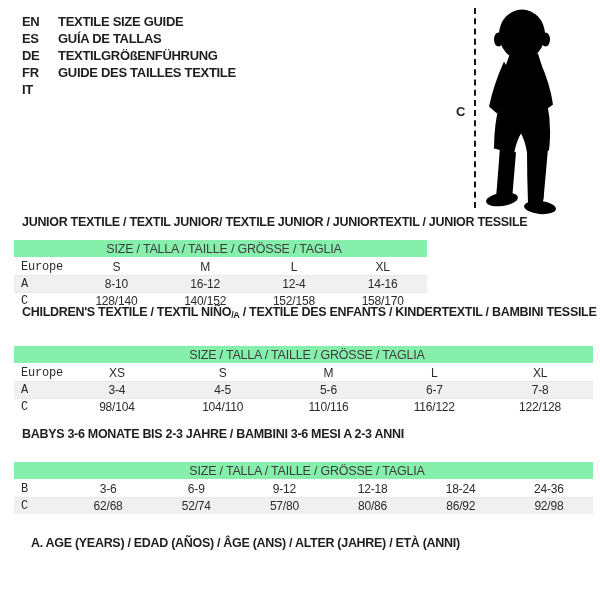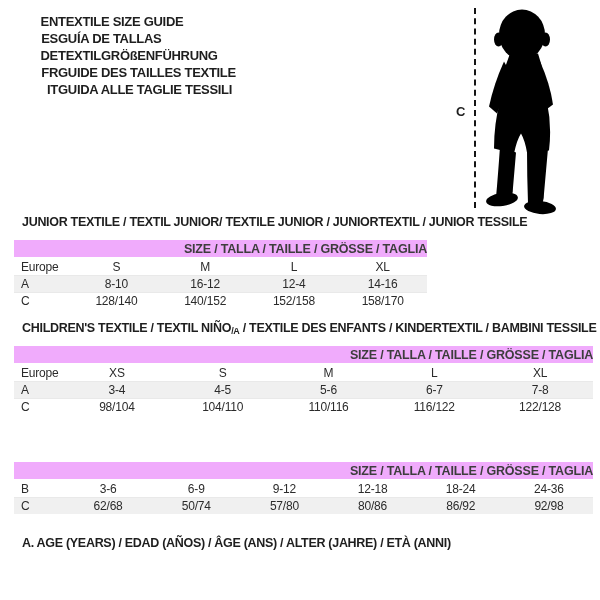--- a/index.html
+++ b/index.html
@@ -7,21 +7,21 @@
   body {
     position:relative;
     background:#ffffff;
     color:#1e1e1e;
     font-family:"Liberation Sans", sans-serif;
     overflow:hidden;
   }
 
   
   .lang-block { position:absolute; top:13px; left:22px; }
-  .lang-row { display:flex; line-height:17px; font-size:13px; font-weight:bold; letter-spacing:-0.3px;text-align:right; }
+  .lang-row { display:flex; line-height:17px; font-size:13px; font-weight:bold; letter-spacing:-0.3px; }
   .lang-code { width:36px; flex:0 0 36px; }
 
   
   .figure { position:absolute; top:0; left:0; width:600px; height:220px; pointer-events:none; }
   .measure-line {
     position:absolute; left:474px; top:8px; height:200px; width:0;
     border-left:2px dashed #141414;
   }
   .figure-label {
     position:absolute; left:456px; top:104px;
@@ -37,44 +37,44 @@
     line-height:17px; white-space:nowrap;
   }
   .section-title sub { font-size:9px; vertical-align:-2px; }
 
   table.size-table {
     position:absolute; left:14px;
     border-collapse:collapse; table-layout:fixed;
     font-size:12px; letter-spacing:-0.2px; color:#2b2b2b;
   }
   table.size-table th {
-    background:#f0abfc; color:#3d3d3d;
-    font-weight:bold; text-align:right;
+    background:#86efac; color:#3d3d3d;
+    font-weight:normal; text-align:center;
     height:18px; padding-left:7px;
     border-bottom:2px solid #ffffff;
     font-size:12.5px;
   }
   table.size-table td {
     height:17px; text-align:center; vertical-align:middle;
     border-top:1px solid #e9e9e9;
   }
   table.size-table tr:first-child td { border-top:none; }
-  table.size-table td.rowlabel { text-align:left; padding-left:7px; }
+  table.size-table td.rowlabel { text-align:left; padding-left:7px;font-family:Liberation Mono, monospace; }
   table.size-table tr.striped td { background:#f0f0f0; }
 
   #table1 { width:413px; top:240px; }
   #table2 { width:579px; top:346px; }
   #table3 { width:579px; top:462px; }
 
   #sec1-title { top:214px; }
-  #sec2-title { top:320px; }
+  #sec2-title { top:304px; }
   #sec3-title { top:426px; }
 
   
-  .notes { position:absolute; left:22px; top:535px; }
+  .notes { position:absolute; left:31px; top:535px; }
   .note-line { font-size:12.5px; font-weight:bold; letter-spacing:-0.3px; line-height:17.5px; white-space:nowrap; }
 </style>
 </head>
 <body>
 
 <div class="lang-block">
   <div class="lang-row">
     <span class="lang-code">EN</span>
     <span class="lang-title">TEXTILE SIZE GUIDE</span>
   </div>
@@ -85,21 +85,20 @@
   <div class="lang-row">
     <span class="lang-code">DE</span>
     <span class="lang-title">TEXTILGRÖßENFÜHRUNG</span>
   </div>
   <div class="lang-row">
     <span class="lang-code">FR</span>
     <span class="lang-title">GUIDE DES TAILLES TEXTILE</span>
   </div>
   <div class="lang-row">
     <span class="lang-code">IT</span>
-    <span class="lang-title">GUIDA ALLE TAGLIE TESSILI</span>
   </div>
 </div>
 
 <div class="figure">
   <div class="measure-line"></div>
   <div class="figure-label">C</div>
   <div class="silhouette">
     <svg viewBox="0 0 94 208" xmlns="http://www.w3.org/2000/svg" aria-hidden="true">
       <g fill="#000000">
         <ellipse cx="41" cy="27" rx="23" ry="25"></ellipse>
@@ -193,20 +192,21 @@
       <td>98/104</td>
       <td>104/110</td>
       <td>110/116</td>
       <td>116/122</td>
       <td>122/128</td>
     </tr>
   </tbody>
 </table>
 
 <div id="sec3-title" class="section-title">
+  <div>BABYS 3-6 MONATE BIS 2-3 JAHRE / BAMBINI 3-6 MESI A 2-3 ANNI</div>
 </div>
 <table id="table3" class="size-table">
   <colgroup>
       <col style="width:50px">
       <col>
       <col>
       <col>
       <col>
       <col>
       <col>
@@ -222,21 +222,21 @@
       <td>3-6</td>
       <td>6-9</td>
       <td>9-12</td>
       <td>12-18</td>
       <td>18-24</td>
       <td>24-36</td>
     </tr>
     <tr class="striped">
       <td class="rowlabel">C</td>
       <td>62/68</td>
-      <td>50/74</td>
+      <td>52/74</td>
       <td>57/80</td>
       <td>80/86</td>
       <td>86/92</td>
       <td>92/98</td>
     </tr>
   </tbody>
 </table>
 
 <div class="notes">
   <div class="note-line">A. AGE (YEARS) / EDAD (AÑOS) / ÂGE (ANS) / ALTER (JAHRE) / ETÀ (ANNI)</div>

